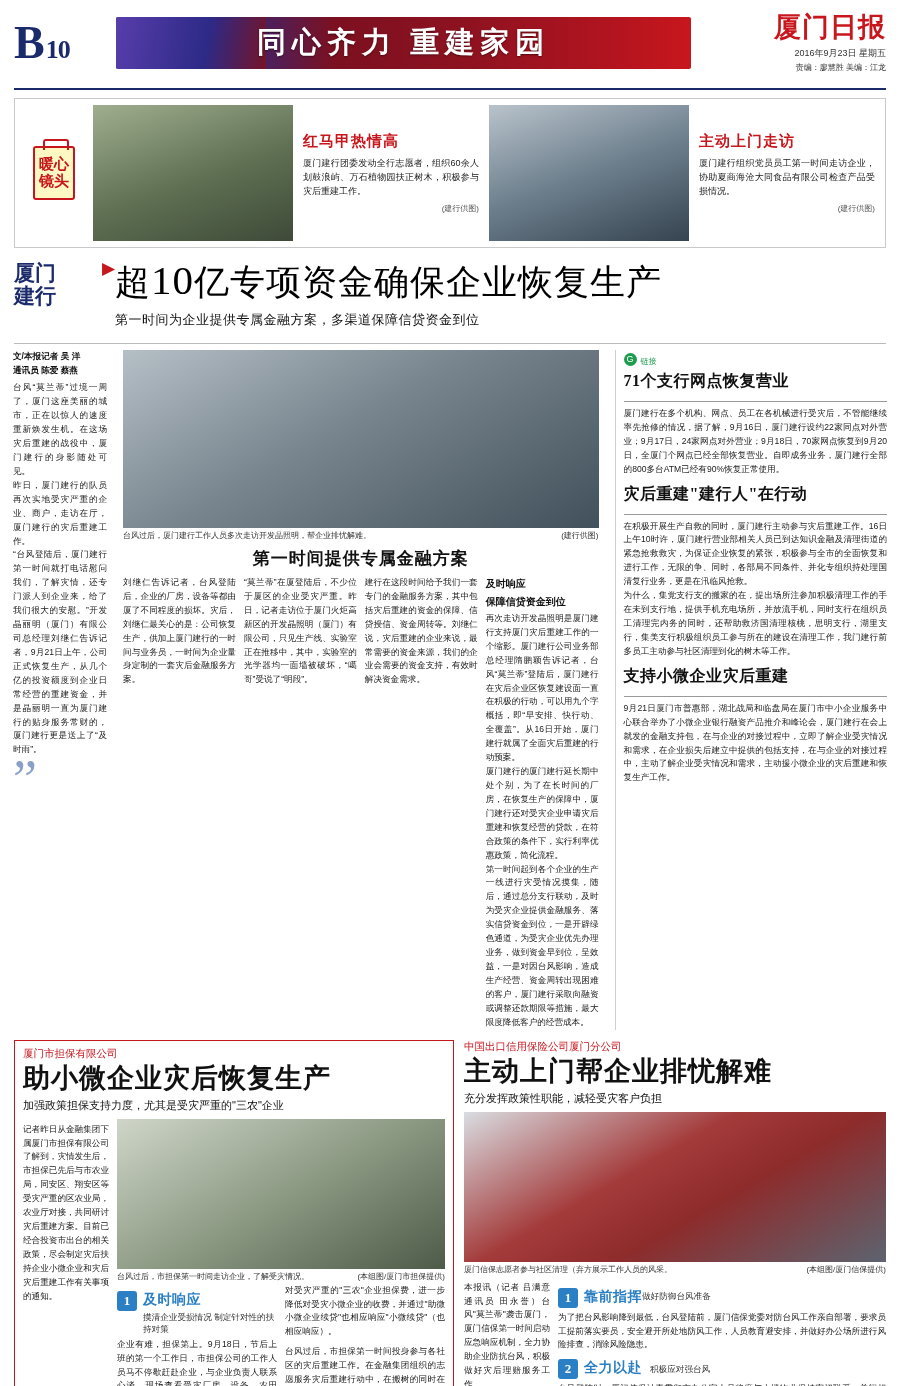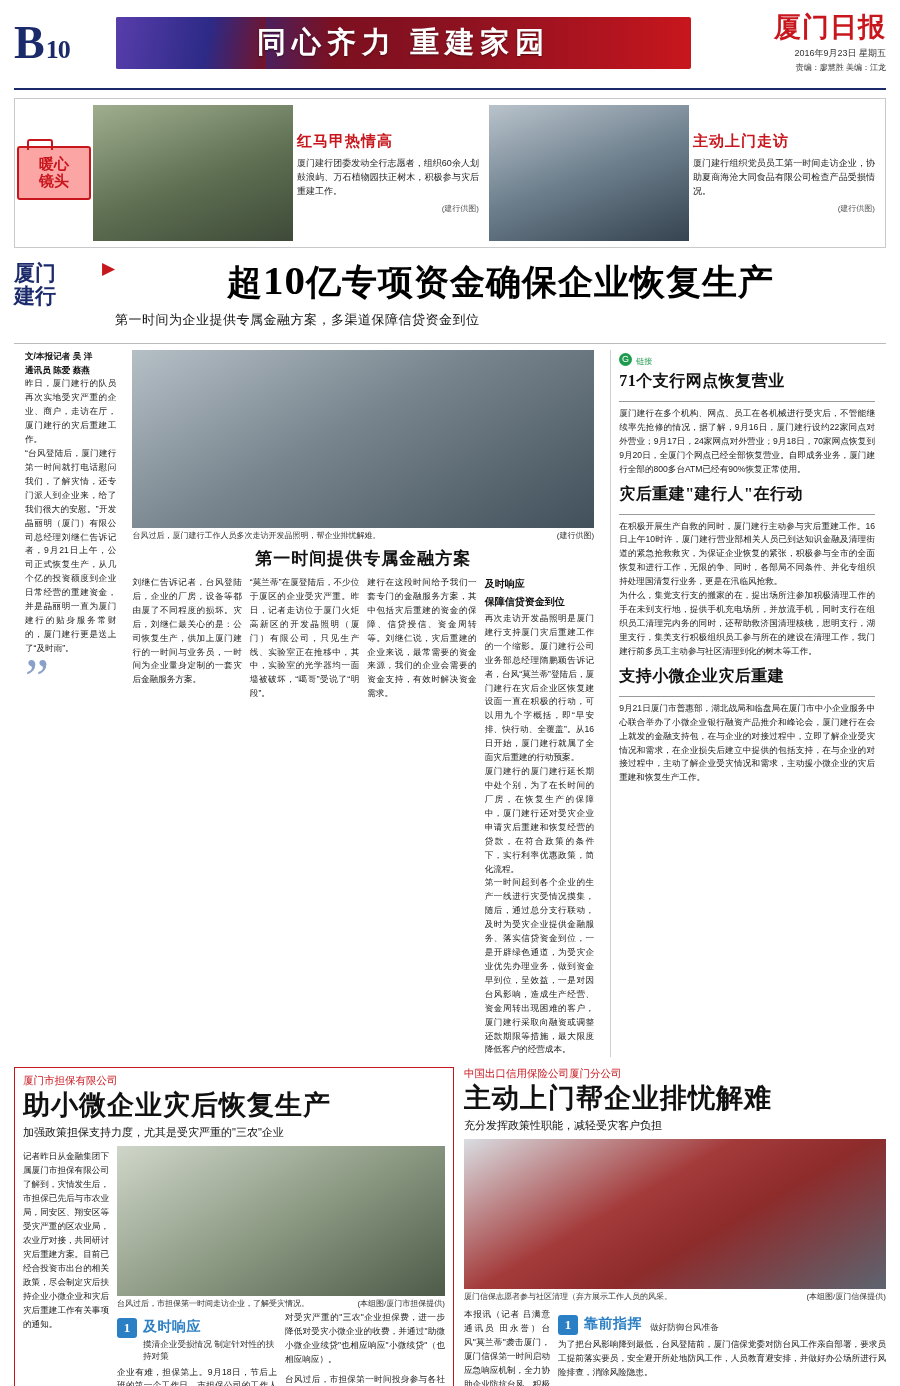--- a/index.html
+++ b/index.html
@@ -81,30 +81,30 @@
     padding:6px;
     gap:6px;
     height:150px;
   }
   .lens-badge {
     width:66px;
     display:flex; align-items:center; justify-content:center;
     flex-direction:column;
   }
   .lens-box{
-    width:74px;height:54px;border:2px solid #c8161d;border-radius:3px;
+    width:42px;height:54px;border:2px solid #c8161d;border-radius:3px;
     display:flex;flex-direction:column;align-items:center;justify-content:center;
     color:#c8161d;font-family:"Liberation Serif",serif;font-weight:bold;font-size:15px;line-height:1.15;
-    position:relative;background:#fca5a5;
+    position:relative;background:#fef9c3;
   }
   .lens-box:before{
     content:""; position:absolute; top:-9px; left:8px; width:22px;height:9px;
     border:2px solid #c8161d;border-bottom:none;border-radius:3px 3px 0 0;
   }
-  .strip-cell { flex:1; display:flex; }
+  .strip-cell { flex:1; display:flex; gap:6px; }
   .ph { background:#7b8a7a; position:relative; overflow:hidden; }
   .ph.p1 { width:200px; background:linear-gradient(160deg,#9fae8e,#5e6f52 55%,#3e4a38); }
   .ph.p2 { width:200px; background:linear-gradient(160deg,#b9c3cb,#6d7f8d 50%,#364350); }
   .cap-col { flex:1; display:flex; flex-direction:column; justify-content:center; padding:0 4px; }
   .cap-title {
     font-family:"Liberation Serif", serif;
     font-weight:bold;
     font-size:15px;
     color:#c8161d;
     margin-bottom:6px;
@@ -121,32 +121,31 @@
     font-weight:bold;
     font-size:21px;
     color:#1b2a6b;
     line-height:1.1;
     padding-top:4px;
   }
   .brand-arrow { color:#c8161d; font-size:17px; margin-left:2px;}
   .hdr-main { flex:1; }
   .head1 {
     font-family:"Liberation Serif", serif;
-    font-weight:bold;
+    font-weight:normal;
     font-size:35px;
     letter-spacing:1px;
     color:#000;
     line-height:1.12;
-    text-align:center;
   }
   .head1 .big { font-size:41px; }
   .sub1 { font-size:13px; margin-top:7px; color:#111; letter-spacing:.5px;}
 
   
-  .cols { margin:6px 25px 0; display:flex; gap:16px; }
+  .cols { margin:6px 13px 0; display:flex; gap:16px; }
   .col-left { width:95px; }
   .col-mid { width:480px; }
   .col-right { width:275px; }
   .txt { font-size:8.6px; line-height:1.62; text-align:justify; color:#1a1a1a; }
   .byline { font-size:8.6px; line-height:1.6; font-weight:bold; }
   .quote-mark { font-family:"Liberation Serif",serif; font-size:54px; color:#8aa0c8; line-height:.6; margin-top:6px;}
   .vline { border-left:1px solid #cfcfcf; padding-left:8px; }
 
   .bigphoto {
     height:178px;
@@ -263,20 +262,21 @@
       <span>超</span><span class="big">10</span><span>亿专项资金确保企业恢复生产</span>
     </div>
     <div class="sub1">第一时间为企业提供专属金融方案，多渠道保障信贷资金到位</div>
   </div>
 </div>
 
 <div class="cols">
   <div class="col-left">
     <div class="byline">文/本报记者 吴 洋</div>
     <div class="byline">通讯员 陈爱 蔡燕</div>
+    <div class="txt" style="margin-top:4px">台风“莫兰蒂”过境一周了，厦门这座美丽的城市，正在以惊人的速度重新焕发生机。在这场灾后重建的战役中，厦门建行的身影随处可见。</div>
     <div class="txt">昨日，厦门建行的队员再次实地受灾严重的企业、商户，走访在厅，厦门建行的灾后重建工作。</div>
     <div class="txt">“台风登陆后，厦门建行第一时间就打电话慰问我们，了解灾情，还专门派人到企业来，给了我们很大的安慰。”开发晶丽明（厦门）有限公司总经理刘继仁告诉记者，9月21日上午，公司正式恢复生产，从几个亿的投资额度到企业日常经营的重建资金，并是晶丽明一直为厦门建行的贴身服务常财的，厦门建行更是送上了“及时雨”。</div>
     <div class="quote-mark">”</div>
   </div>
 
   <div class="col-mid">
     <div class="bigphoto"></div>
     <div class="photo-cap">
       <span>台风过后，厦门建行工作人员多次走访开发晶照明，帮企业排忧解难。</span>
       <span>(建行供图)</span>
@@ -359,21 +359,21 @@
       <span>(本组图/厦门信保提供)</span>
     </div>
     <div class="pkg-body" style="margin-top:4px">
       <div class="narrow">
         <div class="txt">本报讯（记者 吕满意 通讯员 田永誉）台风"莫兰蒂"袭击厦门，厦门信保第一时间启动应急响应机制，全力协助企业防抗台风，积极做好灾后理赔服务工作。</div>
 
       </div>
       <div class="wide">
         <div class="step">
           <div class="step-num">1</div>
-          <div style="display:flex; gap:8px; align-items:flex-end;">
+          <div style="display:flex; align-items:flex-start;">
             <div class="step-title">靠前指挥</div>
             <div class="step-desc">做好防御台风准备</div>
           </div>
         </div>
         <div class="txt">为了把台风影响降到最低，台风登陆前，厦门信保党委对防台风工作亲自部署，要求员工提前落实要员，安全避开所处地防风工作，人员教育避安排，并做好办公场所进行风险排查，消除风险隐患。</div>
         <div class="step">
           <div class="step-num">2</div>
           <div style="display:flex; gap:8px; align-items:baseline;">
             <div class="step-title">全力以赴</div>
             <div class="step-desc">积极应对强台风</div>

